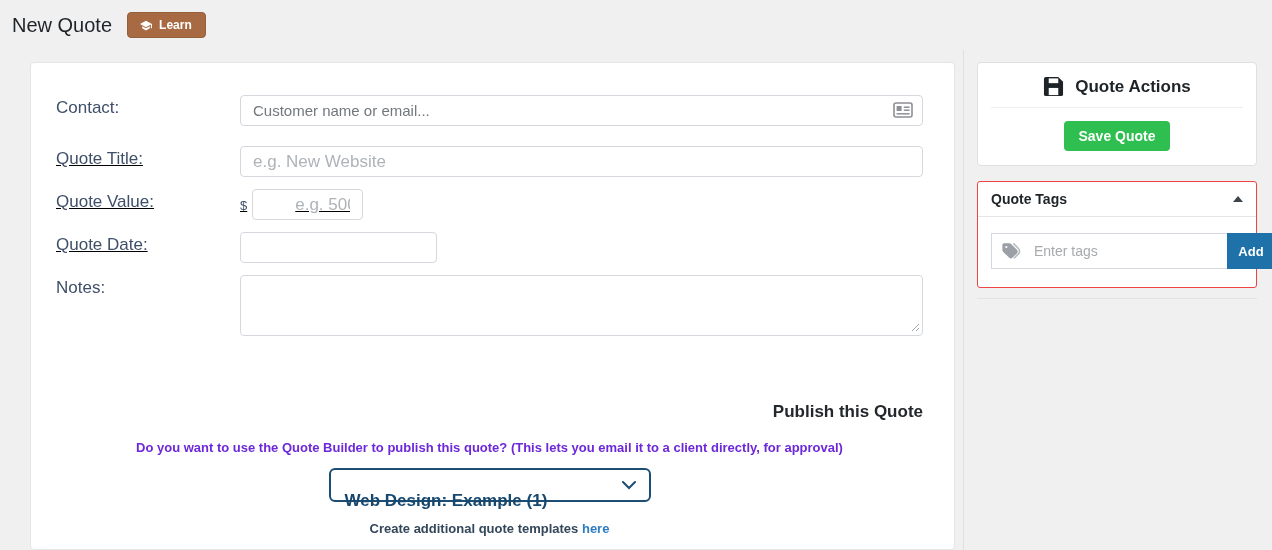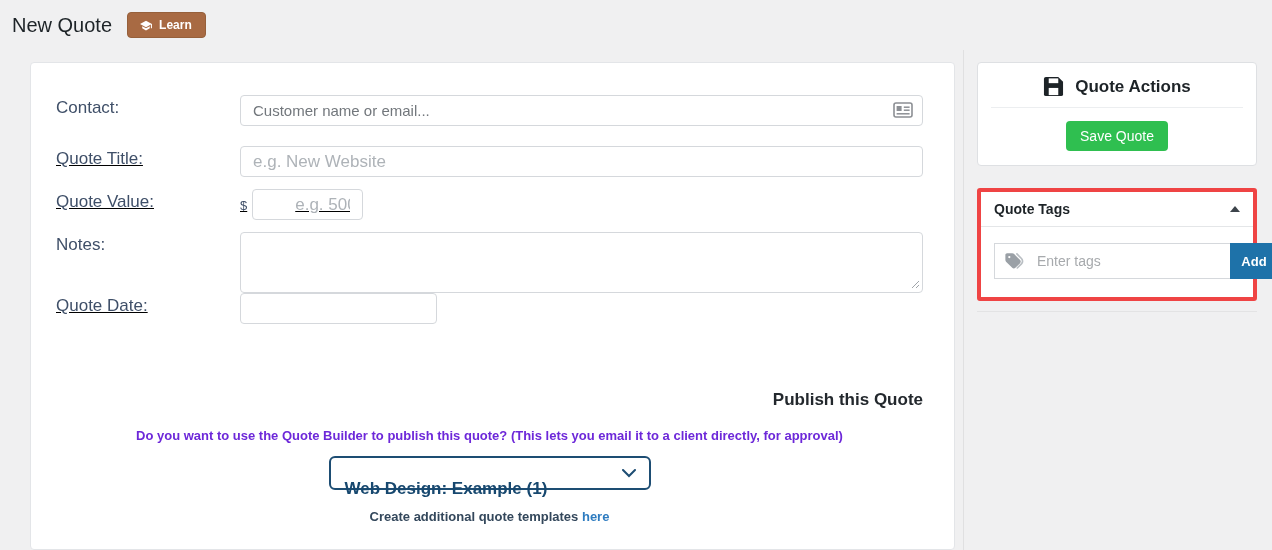--- a/index.html
+++ b/index.html
@@ -69,23 +69,23 @@
   .create-link { color:#2e7cc0; text-decoration:none; cursor:pointer; }
 
   
   .sidebar { position:absolute; left:977px; top:62px; width:280px; }
   .card-actions { background:#fff; border:1px solid #dee0e3; border-radius:4px; padding-bottom:14px; }
   .qa-title-row { display:flex; align-items:center; justify-content:center; gap:11px; padding:13px 0 10px; }
   .qa-title { font-size:17px; font-weight:700; color:#1d2327; }
   .qa-divider { height:1px; background:#eceef0; margin:0 13px; }
   .save-btn {
     display:block; margin:13px auto 0; background:#2fbf50; border:none; border-radius:4px;
-    color:#fff; font-weight:400; font-size:14px; padding:7px 14px; cursor:pointer; font-family:inherit;
-  }
-  .card-tags { margin-top:22px; background:#fff; border:4px solid #ef4444; border-radius:3px; }
+    color:#fff; font-weight:700; font-size:14px; padding:7px 14px; cursor:pointer; font-family:inherit;
+  }
+  .card-tags { margin-top:15px; background:#fff; border:1px solid #ef4444; border-radius:3px; }
   .tags-header {
     display:flex; align-items:center; justify-content:space-between;
     padding:9px 13px; border-bottom:1px solid #e4e6e8; cursor:pointer;
   }
   .tags-title { font-size:14px; font-weight:700; color:#1d2327; }
   .toggle-triangle {
     width:0; height:0;
     border-left:5px solid transparent; border-right:5px solid transparent;
     border-bottom:6px solid #3c434a; cursor:pointer;
   }
@@ -147,36 +147,36 @@
       </div>
 
       <div class="form-row row-mid">
         <div class="form-label">Quote Value:</div>
         <div class="form-field value-wrap">
           <span class="currency">$</span>
           <input class="text-input lg light-ph value-input" type="text" placeholder="e.g. 500.00" style="">
         </div>
       </div>
 
+      <div class="form-row row-mid">
+        <div class="form-label">Quote Date:</div>
+        <div class="form-field">
+          <input class="text-input date-input" type="text" style="">
+        </div>
+      </div>
+
       <div class="form-row">
         <div class="form-label">Notes:</div>
         <div class="form-field">
           <textarea class="notes-textarea" style=""></textarea>
           <span class="resize-handle">
             <svg width="9" height="9" viewBox="0 0 9 9">
                 <path d="M8 1 1 8 M8 5 5 8" stroke="#a0a5aa" stroke-width="1" fill="none"></path>
               </svg>
           </span>
-        </div>
-      </div>
-
-      <div class="form-row row-mid">
-        <div class="form-label">Quote Date:</div>
-        <div class="form-field">
-          <input class="text-input date-input" type="text" style="">
         </div>
       </div>
 
       <div class="publish-section">
         <h3 class="publish-heading">Publish this Quote</h3>
         <p class="publish-question">Do you want to use the Quote Builder to publish this quote? (This lets you email it to a client directly, for approval)</p>
         <div class="template-select">
           <span class="select-text">Web Design: Example (1)</span>
           <span class="chevron">
             <svg width="14" height="9" viewBox="0 0 14 9">

